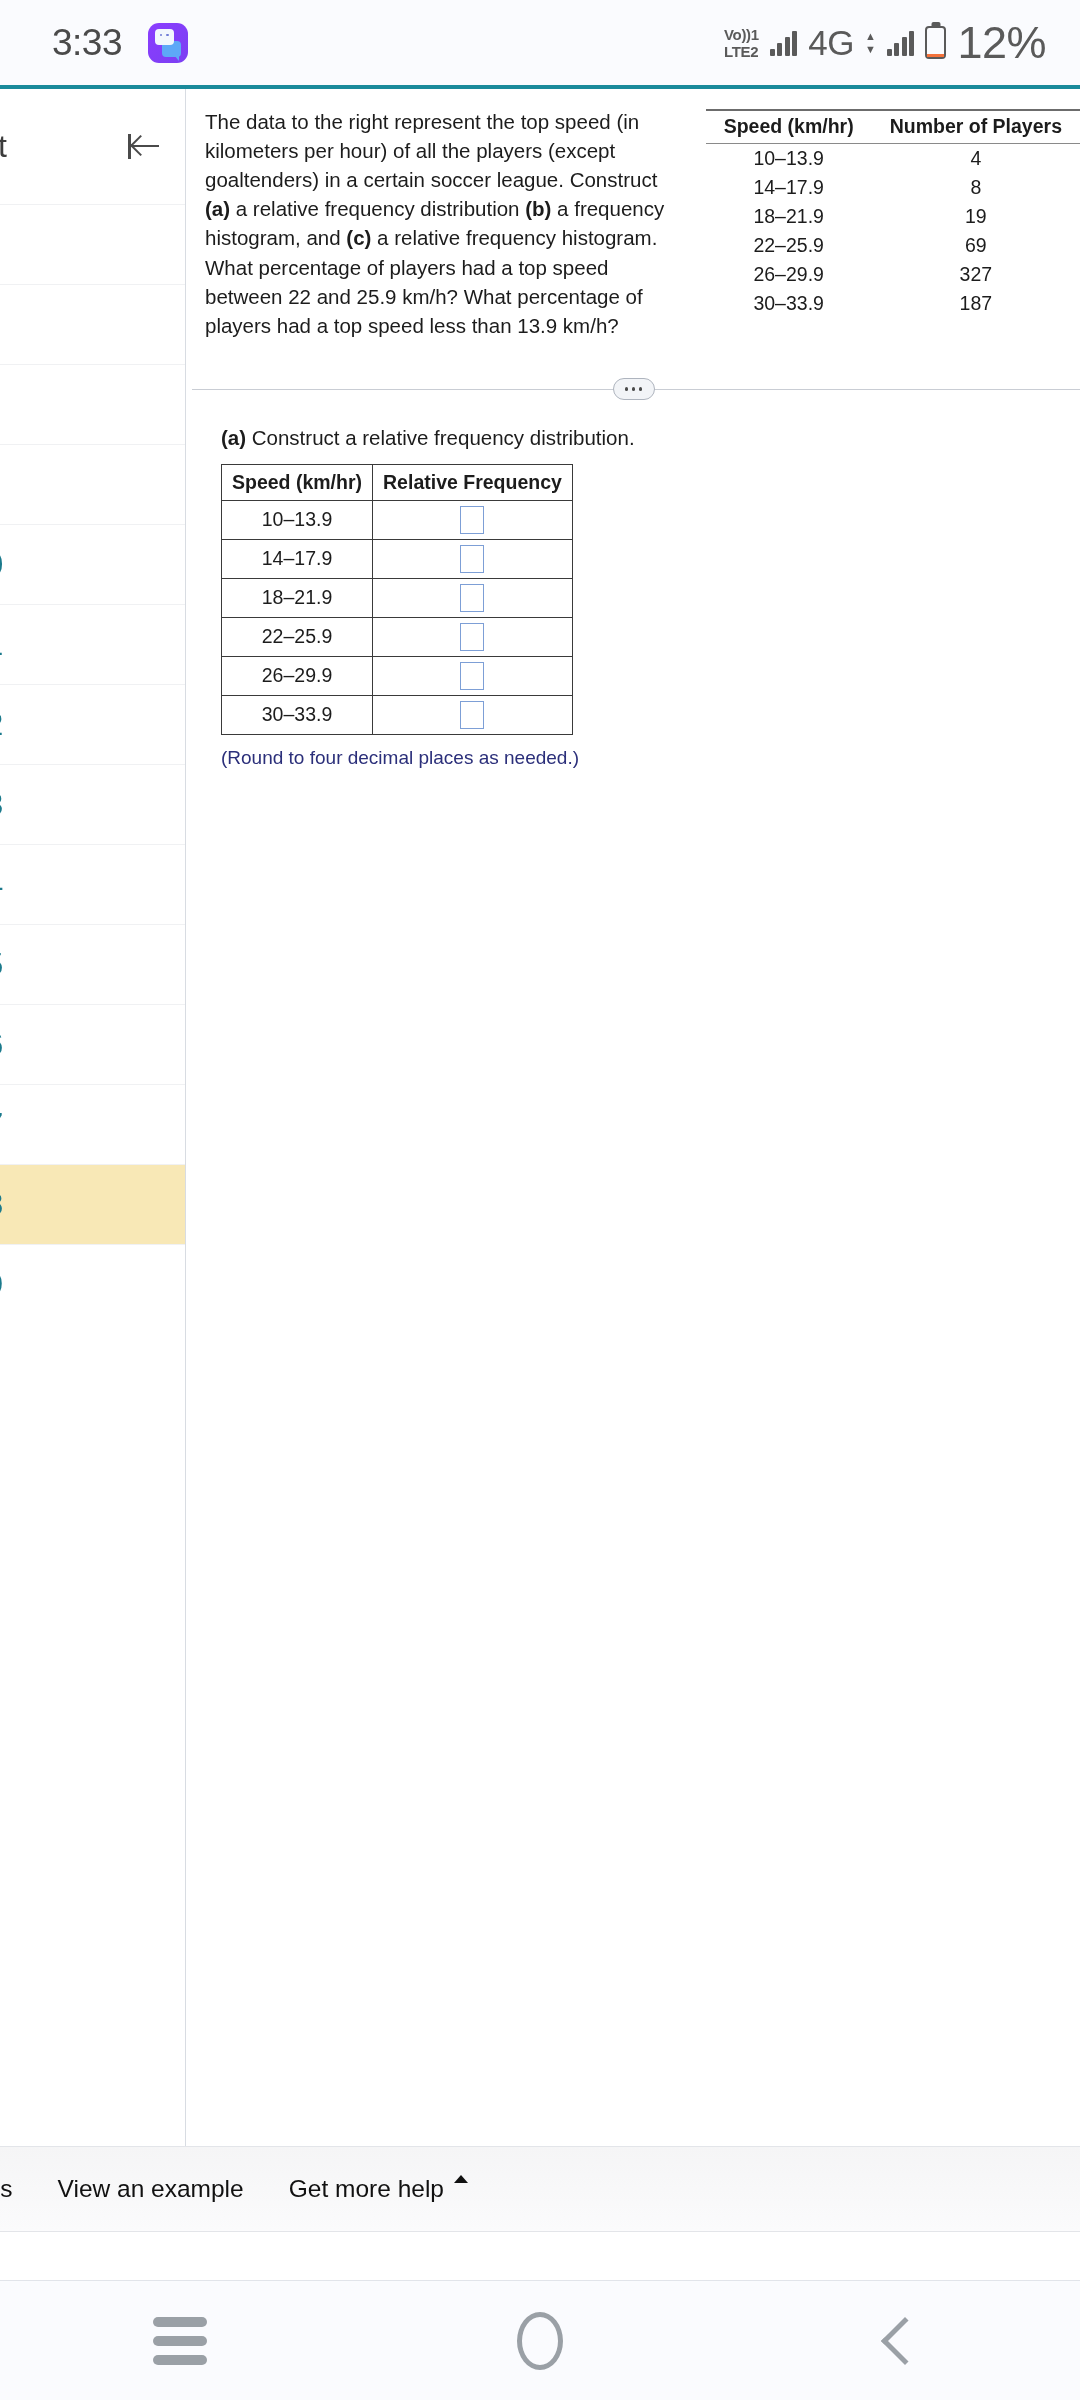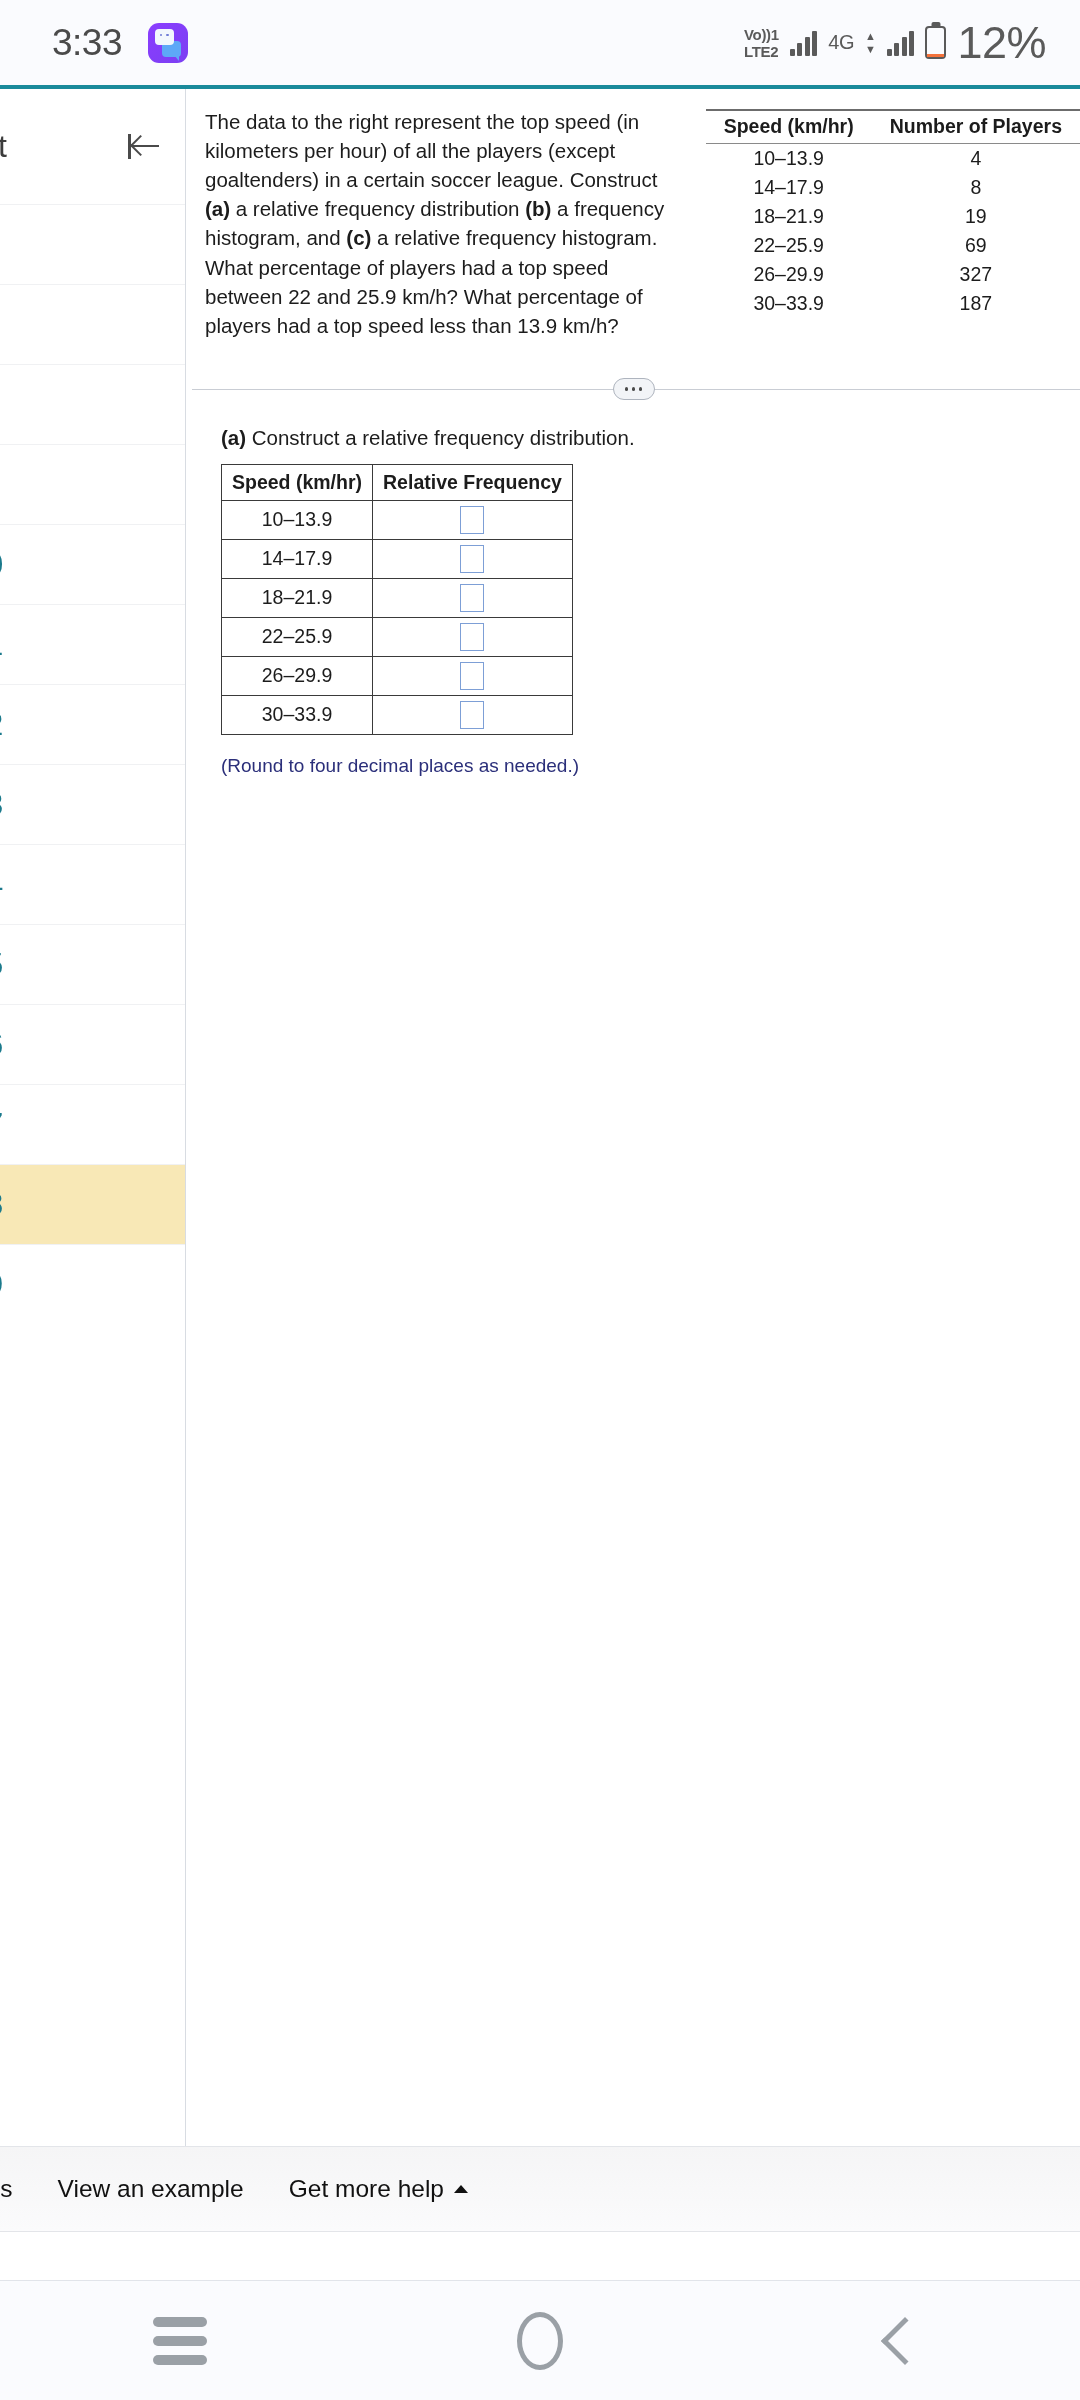--- a/index.html
+++ b/index.html
@@ -91,21 +91,21 @@
     color: #5a5a5a;
     letter-spacing: -0.3px;
   }
   .volte-stack .r1 { margin-bottom: 2px; }
   .bars { display: flex; align-items: flex-end; gap: 2.5px; height: 26px; }
   .bars i { display:block; width: 5px; background: #5a5a5a; border-radius: 1px; }
   .bars i:nth-child(1){ height: 7px; }
   .bars i:nth-child(2){ height: 13px; }
   .bars i:nth-child(3){ height: 19px; }
   .bars i:nth-child(4){ height: 25px; }
-  .gtxt { font-size: 20px; color:#5a5a5a; letter-spacing: -0.5px; }
+  .gtxt { font-size: 35px; color:#5a5a5a; letter-spacing: -0.5px; }
   .arrows {
     display:flex; flex-direction:column; align-items:center;
     justify-content:center; gap:2px; height:24px;
     font-size: 11px; line-height: 1; color:#5a5a5a;
   }
   .battery {
     position: relative;
     width: 21px; height: 33px;
     border: 2.6px solid #5a5a5a;
     border-radius: 4px;
@@ -302,21 +302,21 @@
   }
   .ansbox {
     display:inline-block;
     width: 24px; height: 28px;
     border: 1.6px solid #7d9fd6;
     background:#ffffff;
     vertical-align: middle;
   }
   .round-note {
     margin-left: 16px;
-    margin-top: 20px;
+    margin-top: 12px;
     font-size: 19px;
     color: #2b2f7a;
   }
 
   
   .action-bar {
     position:absolute;
     left:0; top: 2146px;
     width: 1080px;
     height: 86px;
@@ -327,21 +327,21 @@
   }
   .ab-links {
     display:flex; align-items:center;
     gap: 45px;
     margin-left: -46px;
     font-size: 24.5px;
     color:#111111;
     white-space:nowrap;
   }
   .ab-link { cursor:pointer; }
-  .ab-link.help { display:flex; align-items:center; gap: 10px; }
+  .ab-link.help { display:flex; align-items:flex-start; gap: 10px; }
   .caret-up {
     width: 0; height: 0;
     border-left: 7px solid transparent;
     border-right: 7px solid transparent;
     border-bottom: 8px solid #111111;
   }
   .ab-right {
     margin-left:auto;
     display:flex; align-items:center;
     gap: 60px;

